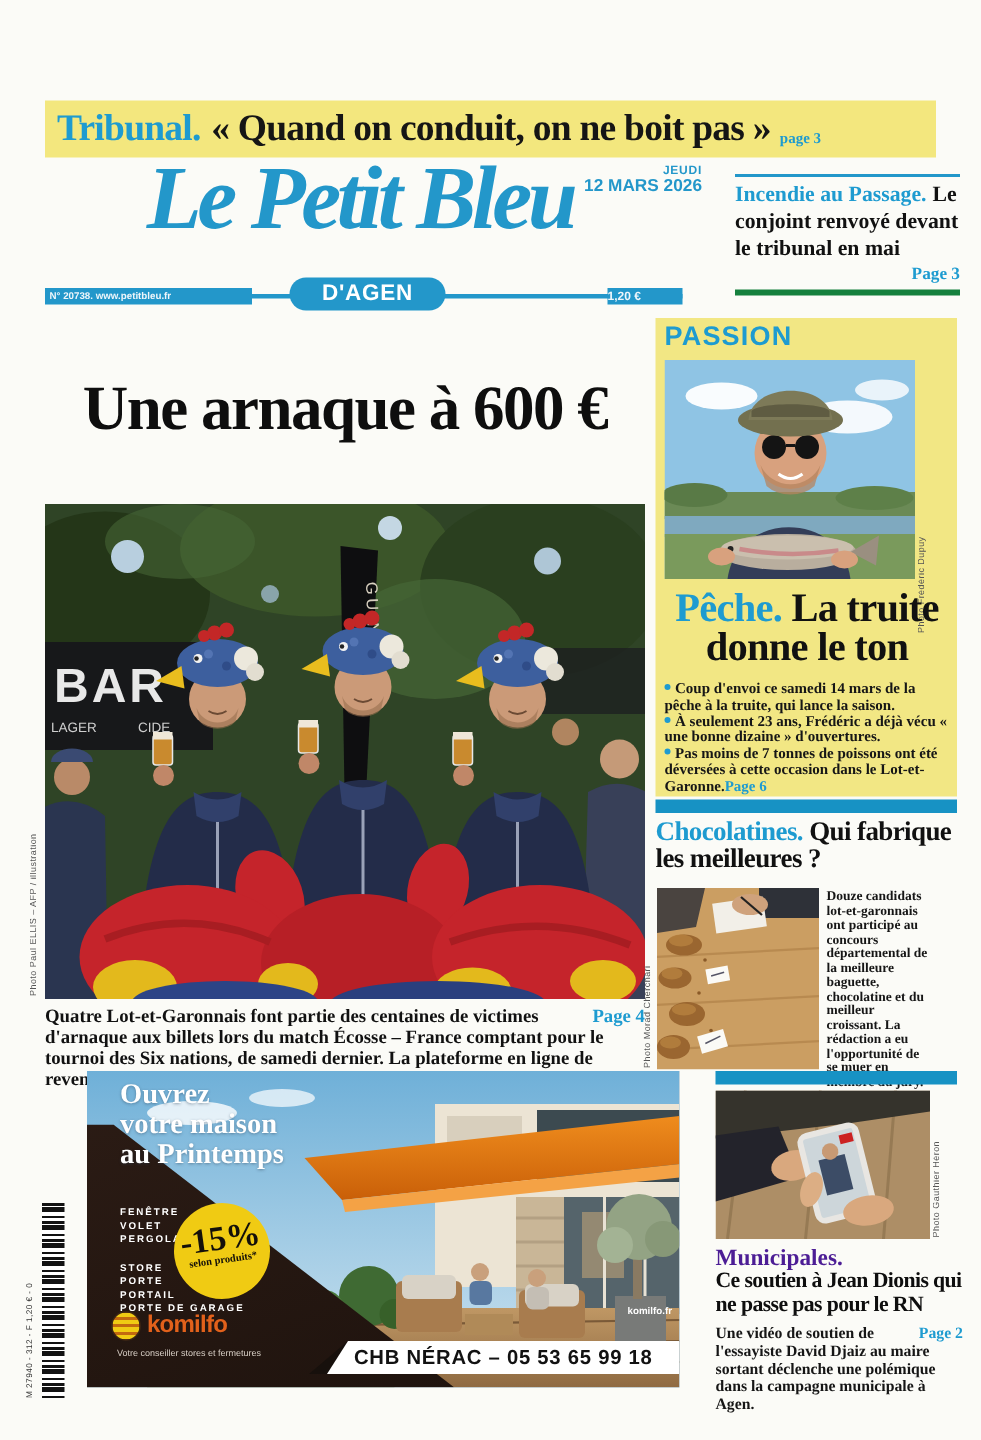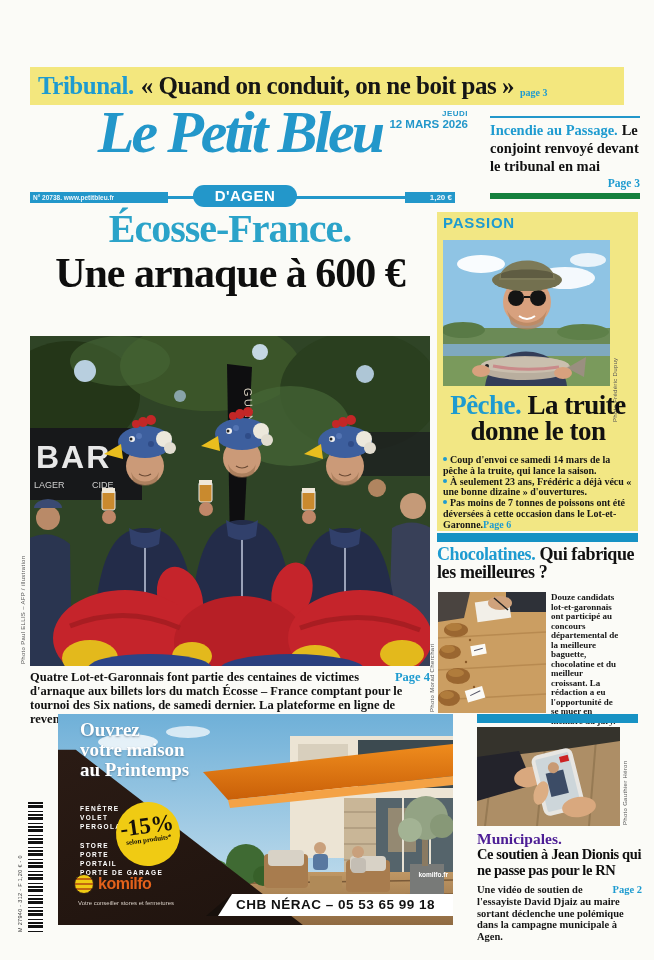--- a/index.html
+++ b/index.html
@@ -15,41 +15,41 @@
   .banner .quote{font-size:25px;font-weight:bold;color:#151515;letter-spacing:-.5px;margin-left:7px}
   .banner .pageref{font-size:10px;font-weight:bold;color:#1e9bd0;margin-left:6px;align-self:flex-end;padding-bottom:7px}
 
   
   .mast-title{left:40px;top:102px;width:400px;text-align:center;font-size:60px;font-weight:bold;font-style:italic;color:#2397ca;letter-spacing:-3px;line-height:1}
   .date-block{left:352px;top:110px;width:116px;text-align:right;color:#2397ca;line-height:1.05}
   .date-block .day{font-size:8px;font-weight:bold;letter-spacing:.5px}
   .date-block .date{font-size:11.5px;font-weight:bold}
   .mast-rule{left:30px;top:196px;width:425px;height:3px;background:#2397ca}
   .issue-chip{left:30px;top:192px;width:138px;height:11px;background:#2397ca;color:#eef6fb;font-size:6.5px;line-height:11px;padding-left:3px;font-weight:bold}
-  .price-chip{left:405px;top:192px;width:50px;height:11px;background:#2397ca;color:#eef6fb;font-size:8px;line-height:11px;text-align:right;padding-right:3px;font-weight:bold}
+  .price-chip{left:405px;top:192px;width:50px;height:11px;background:#2397ca;color:#eef6fb;font-size:8px;line-height:11px;text-align:left;padding-right:3px;font-weight:bold}
   .edition-pill{left:193px;top:185px;width:104px;height:22px;border-radius:12px;background:#2397ca;color:#fff;font-size:15px;font-weight:bold;text-align:center;line-height:22px;letter-spacing:.5px}
 
   
-  .incendie{left:490px;top:116px;width:150px;border-top:2px solid #2397ca;border-bottom:6px solid #15803d;padding:3px 0 4px}
+  .incendie{left:490px;top:116px;width:150px;border-top:2px solid #2397ca;border-bottom:4px solid #15803d;padding:3px 0 4px}
   .incendie .kick{font-size:14.5px;font-weight:bold;color:#1e9bd0;line-height:1.05}
   .incendie .head{font-size:14.5px;font-weight:bold;color:#111;line-height:1.08}
   .incendie .pageref{display:block;text-align:right;font-size:11.5px;font-weight:bold;color:#1e9bd0;margin-top:2px}
 
   
   .lead-kicker{left:30px;top:209px;width:400px;text-align:center;font-size:40px;font-weight:bold;color:#2ba3c9;letter-spacing:-1px;line-height:1}
   .lead-head{left:30px;top:252px;width:400px;text-align:center;font-size:42px;font-weight:bold;color:#0e0e0e;letter-spacing:-1px;line-height:1}
   .lead-photo{left:30px;top:336px;width:400px;height:330px}
   .caption{left:30px;top:670px;width:400px;font-size:12.5px;font-weight:bold;color:#111;line-height:1.13}
   .caption .pageref{float:right;color:#1e9bd0}
 
   .credit{writing-mode:vertical-rl;transform:rotate(180deg);font-family:"Liberation Sans",sans-serif;font-size:6px;color:#555;letter-spacing:.3px;overflow:hidden}
 
   
   .sidebar{left:437px;top:212px;width:201px;height:319px;background:#f2e784}
-  .passion-label{left:443px;top:214px;font-family:"Liberation Sans",sans-serif;font-size:15px;font-weight:bold;color:#1e9bd0;letter-spacing:.8px}
+  .passion-label{left:443px;top:214px;font-family:"Liberation Sans",sans-serif;font-size:18px;font-weight:bold;color:#1e9bd0;letter-spacing:.8px}
   .fisher-photo{left:443px;top:240px;width:167px;height:146px}
   .peche-head{left:439px;top:392px;width:198px;text-align:center;font-size:27px;font-weight:bold;line-height:.98;color:#111;letter-spacing:-.5px}
   .peche-head .kick{color:#1e9bd0}
   .bullets{left:443px;top:455px;width:192px;font-size:10px;font-weight:bold;color:#161616;line-height:1.08}
   .bullets p{margin:0}
   .dot{display:inline-block;width:4px;height:4px;border-radius:50%;background:#1e9bd0;margin-right:3px;vertical-align:2px}
   .bullets .pageref{color:#1e9bd0}
   .divider{background:#1792c4;height:9px}
   .div1{left:437px;top:533px;width:201px}
 
@@ -111,21 +111,20 @@
   <div class="abs issue-chip sans">N° 20738. www.petitbleu.fr</div>
   <div class="abs price-chip sans">1,20 €</div>
   <div class="abs edition-pill sans">D'AGEN</div>
 
   <div class="abs incendie">
     <span class="kick">Incendie au Passage.</span>
     <span class="head">Le conjoint renvoyé devant le tribunal en mai</span>
     <span class="pageref">Page 3</span>
   </div>
 
-  <div class="abs lead-kicker">Écosse-France.</div>
   <div class="abs lead-head">Une arnaque à 600 €</div>
 
   <svg class="abs lead-photo" viewBox="0 0 400 330" preserveAspectRatio="none">
     <rect width="400" height="330" fill="#2f4426"></rect>
     <ellipse cx="40" cy="60" rx="70" ry="55" fill="#243618"></ellipse>
     <ellipse cx="180" cy="30" rx="90" ry="45" fill="#3b5529"></ellipse>
     <ellipse cx="330" cy="55" rx="80" ry="60" fill="#2a3f1f"></ellipse>
     <ellipse cx="260" cy="90" rx="60" ry="40" fill="#466636" opacity=".7"></ellipse>
     <ellipse cx="90" cy="25" rx="50" ry="25" fill="#466636" opacity=".6"></ellipse>
     <circle cx="55" cy="35" r="11" fill="#b8cfdf"></circle>

